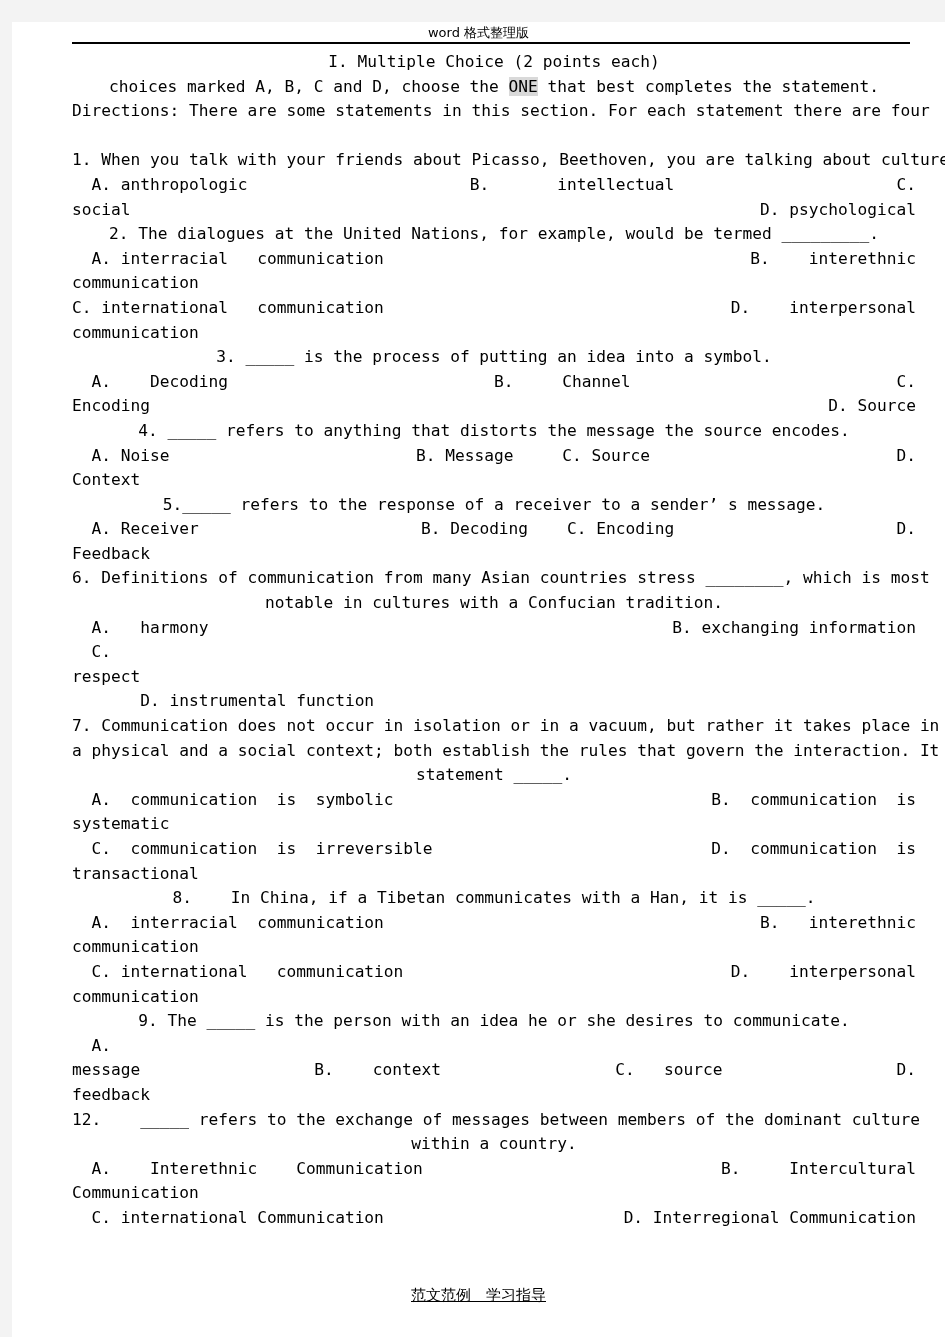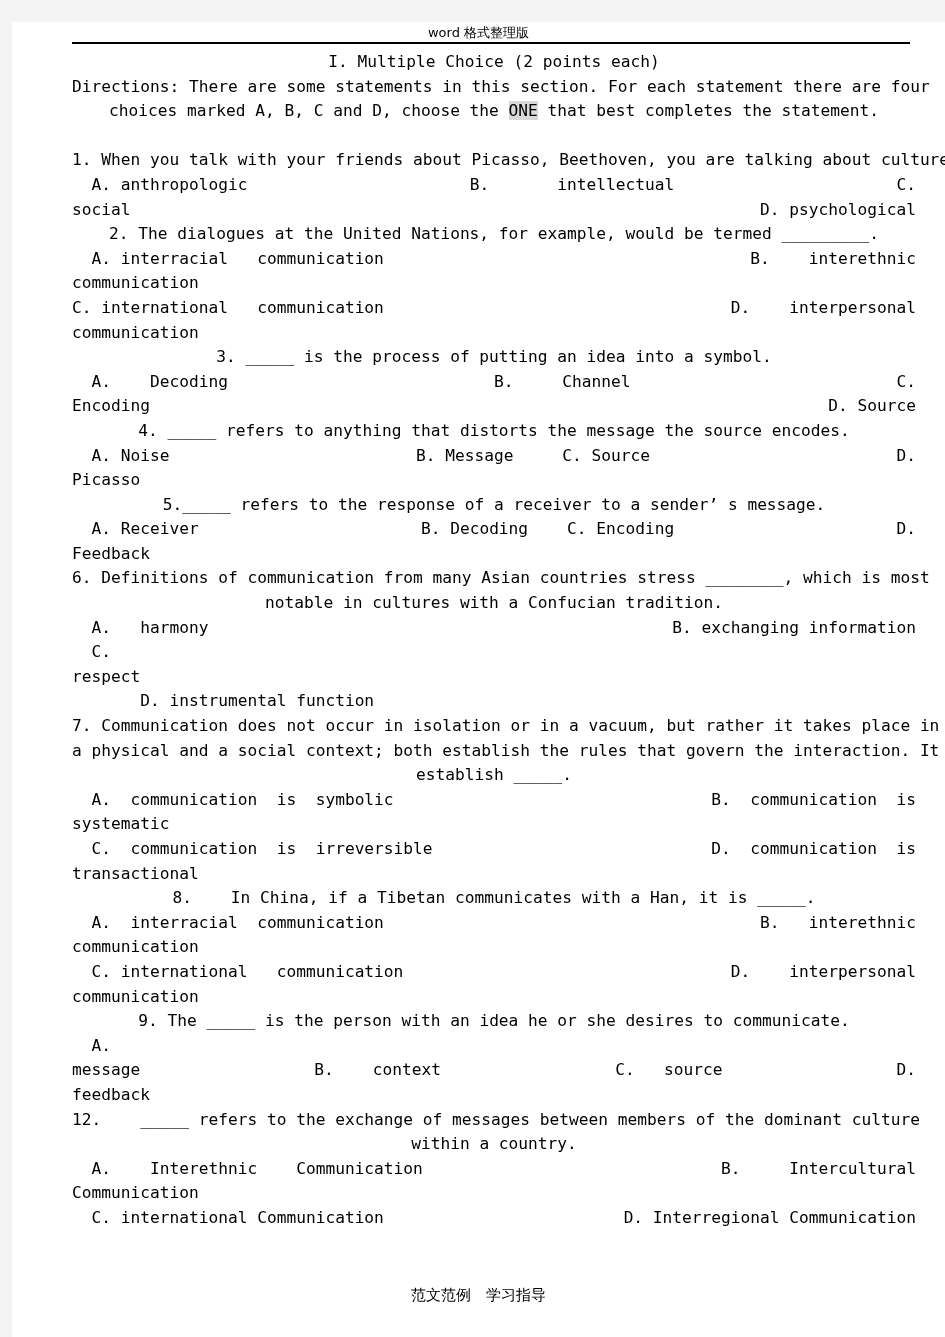--- a/index.html
+++ b/index.html
@@ -97,40 +97,41 @@
     position: absolute;
     top: 1263px;
     left: 0px;
     width: 933px;
     text-align: center;
     font-family: "DejaVu Sans", "Liberation Sans", sans-serif;
     font-size: 15px;
     line-height: 20px;
     color: #000;
     white-space: pre;
+    text-decoration: underline;
   }
 </style>
 </head>
 <body>
 
 <div id="page-top-band"></div>
 <div id="page-left-band"></div>
 
 <div id="page-sheet">
 
   <div id="doc-header">
     <span class="hdr-text">word 格式整理版</span>
   </div>
   <div id="header-rule"></div>
 
   <div id="doc-body">
 
     <div class="line">I. Multiple Choice (2 points each)</div>
+    <div class="line"><span>choices marked A, B, C and D, choose the </span><span class="hl">ONE</span><span> that best completes the statement.</span></div>
     <div class="line">Directions: There are some statements in this section. For each statement there are four</div>
-    <div class="line"><span>choices marked A, B, C and D, choose the </span><span class="hl">ONE</span><span> that best completes the statement.</span></div>
 
     <div class="blank-line"></div>
 
     <div id="questions-container">
         <div class="question-block">
           <div class="line">1. When you talk with your friends about Picasso, Beethoven, you are talking about culture</div>
           <div class="optrow"><span class="seg">  A. anthropologic</span><span class="spacer"></span><span class="seg">B.       intellectual</span><span class="spacer"></span><span class="seg">C.</span></div>
           <div class="optrow"><span class="seg">social</span><span class="spacer"></span><span class="seg">                      D. psychological</span></div>
         </div>
         <div class="question-block">
@@ -141,39 +142,39 @@
           <div class="optrow"><span class="seg">communication</span></div>
         </div>
         <div class="question-block">
           <div class="line">3. _____ is the process of putting an idea into a symbol.</div>
           <div class="optrow"><span class="seg">  A.    Decoding</span><span class="spacer"></span><span class="seg">B.     Channel</span><span class="spacer"></span><span class="seg">C.</span></div>
           <div class="optrow"><span class="seg">Encoding</span><span class="spacer"></span><span class="seg">                 D. Source</span></div>
         </div>
         <div class="question-block">
           <div class="line">4. _____ refers to anything that distorts the message the source encodes.</div>
           <div class="optrow"><span class="seg">  A. Noise</span><span class="spacer"></span><span class="seg">B. Message     C. Source</span><span class="spacer"></span><span class="seg">D.</span></div>
-          <div class="optrow"><span class="seg">Picasso</span></div>
+          <div class="optrow"><span class="seg">Context</span></div>
         </div>
         <div class="question-block">
           <div class="line">5._____ refers to the response of a receiver to a sender’ s message.</div>
           <div class="optrow"><span class="seg">  A. Receiver</span><span class="spacer"></span><span class="seg">B. Decoding    C. Encoding</span><span class="spacer"></span><span class="seg">D.</span></div>
           <div class="optrow"><span class="seg">Feedback</span></div>
         </div>
         <div class="question-block">
           <div class="line">6. Definitions of communication from many Asian countries stress ________, which is most</div>
           <div class="line">notable in cultures with a Confucian tradition.</div>
           <div class="optrow"><span class="seg">  A.   harmony</span><span class="spacer"></span><span class="seg">B. exchanging information</span></div>
           <div class="optrow"><span class="seg">  C.</span></div>
           <div class="optrow"><span class="seg">respect</span></div>
           <div class="optrow"><span class="seg">       D. instrumental function</span></div>
         </div>
         <div class="question-block">
           <div class="line">7. Communication does not occur in isolation or in a vacuum, but rather it takes place in</div>
           <div class="line">a physical and a social context; both establish the rules that govern the interaction. It</div>
-          <div class="line">establish _____.</div>
+          <div class="line">statement _____.</div>
           <div class="optrow"><span class="seg">  A.  communication  is  symbolic</span><span class="spacer"></span><span class="seg">B.  communication  is</span></div>
           <div class="optrow"><span class="seg">systematic</span></div>
           <div class="optrow"><span class="seg">  C.  communication  is  irreversible</span><span class="spacer"></span><span class="seg">D.  communication  is</span></div>
           <div class="optrow"><span class="seg">transactional</span></div>
         </div>
         <div class="question-block">
           <div class="line">8.    In China, if a Tibetan communicates with a Han, it is _____.</div>
           <div class="optrow"><span class="seg">  A.  interracial  communication</span><span class="spacer"></span><span class="seg">B.   interethnic</span></div>
           <div class="optrow"><span class="seg">communication</span></div>
           <div class="optrow"><span class="seg">  C. international   communication</span><span class="spacer"></span><span class="seg">D.    interpersonal</span></div>

